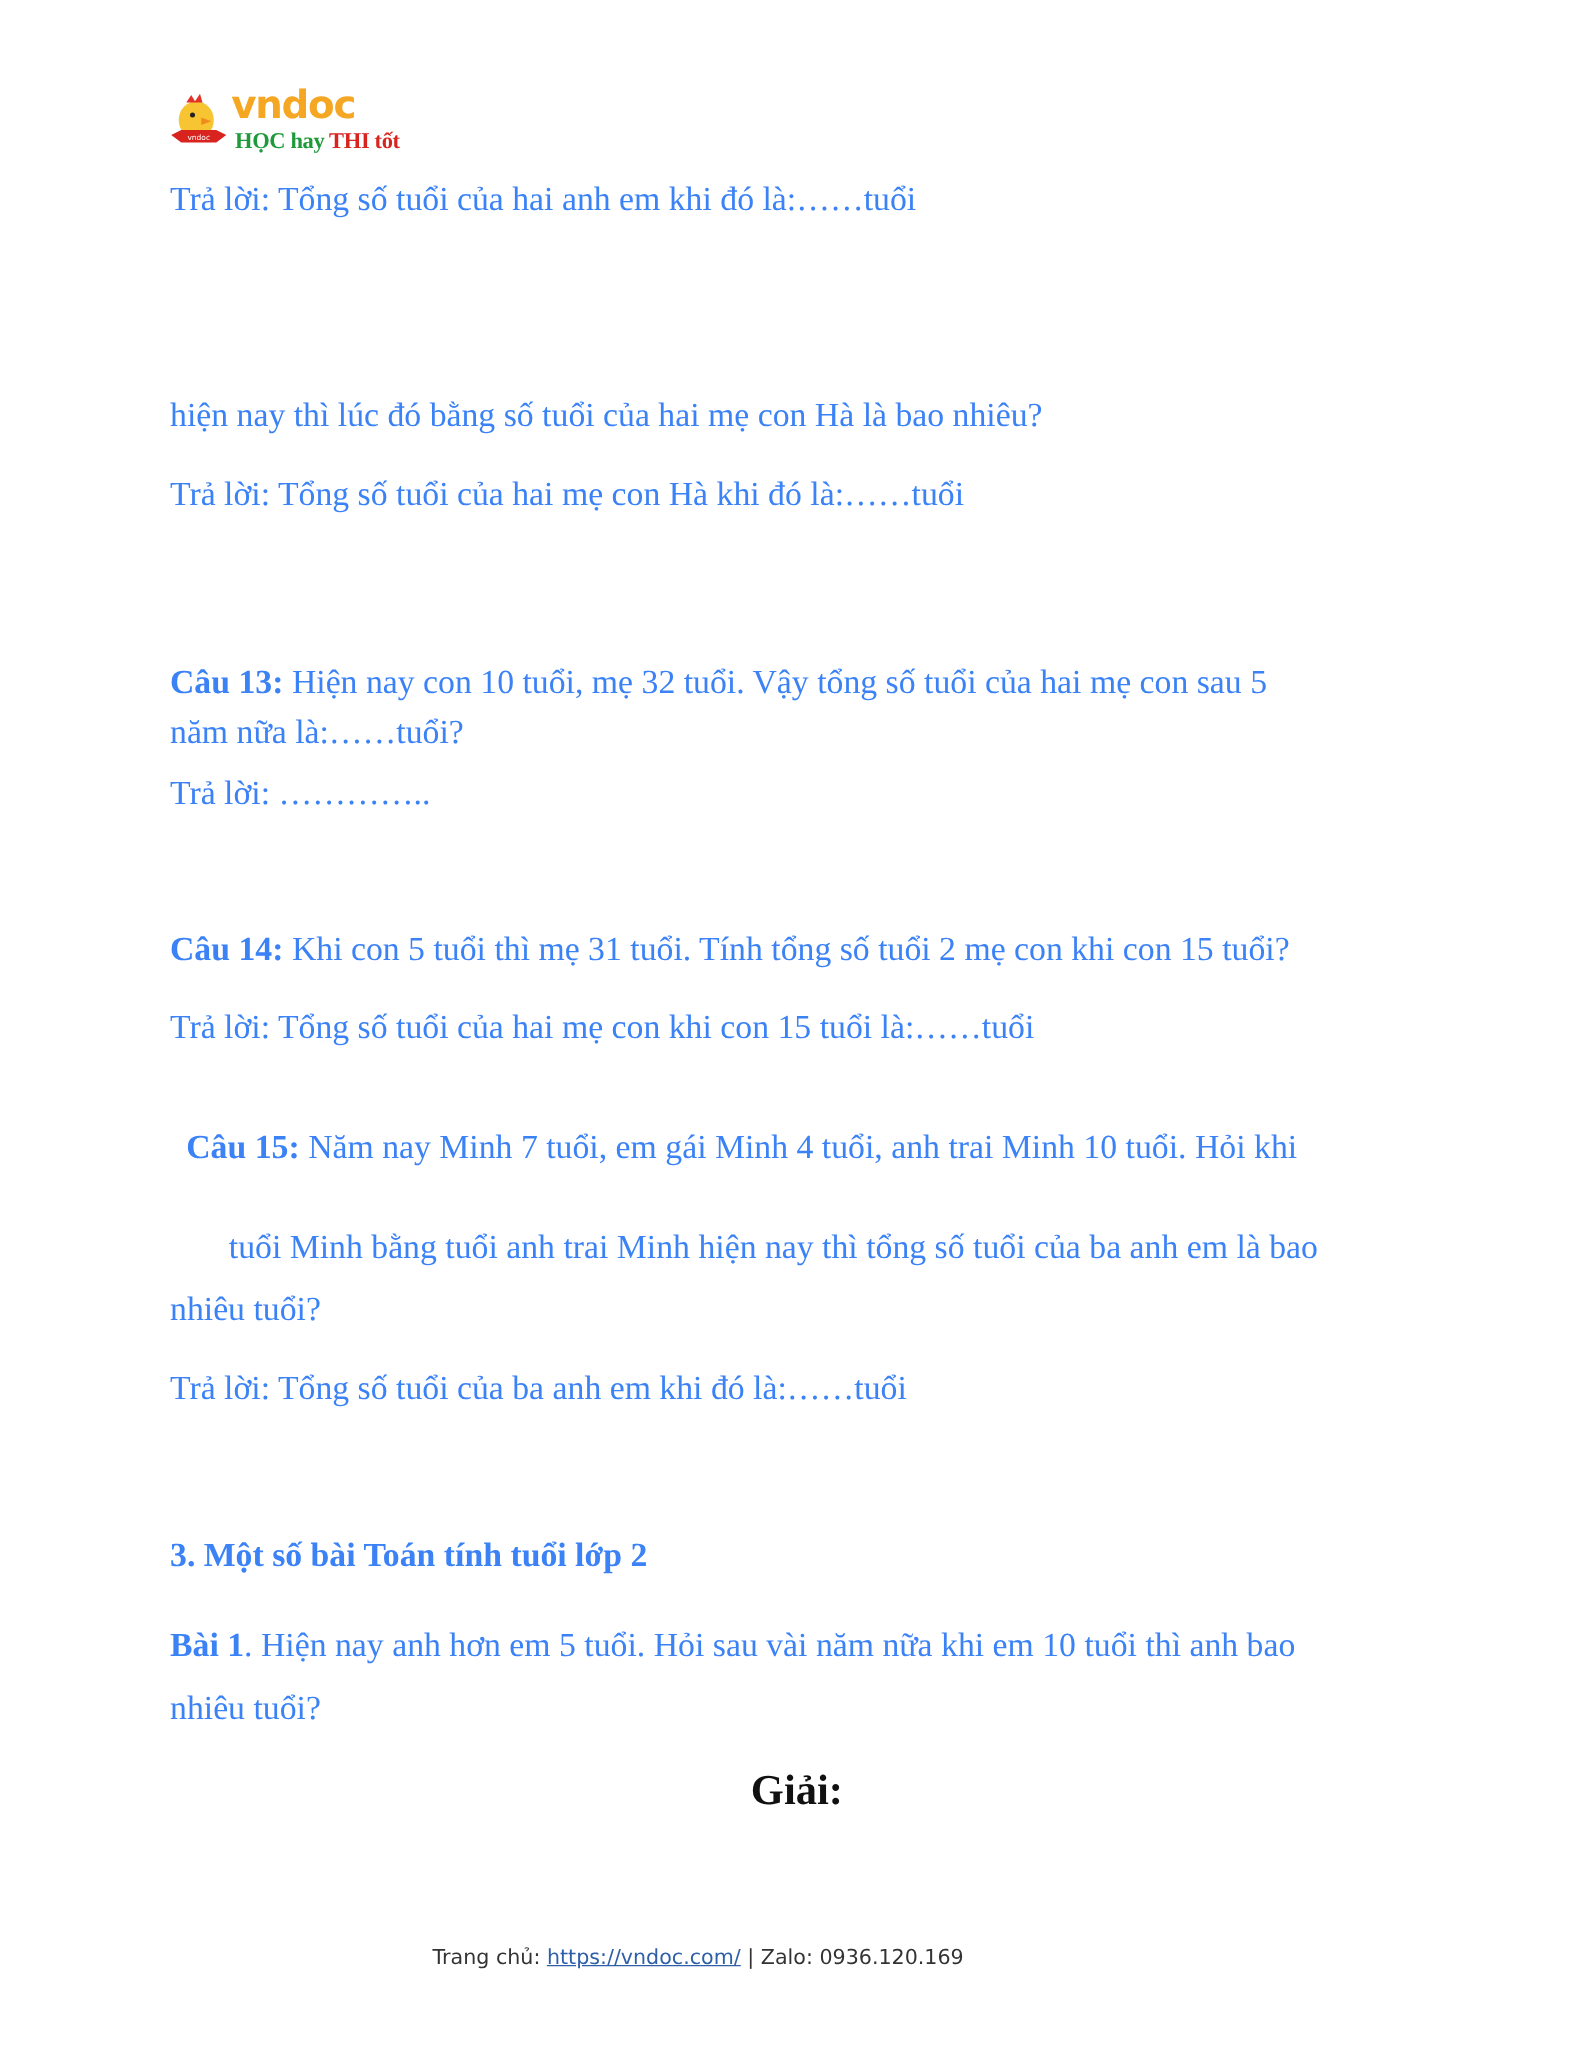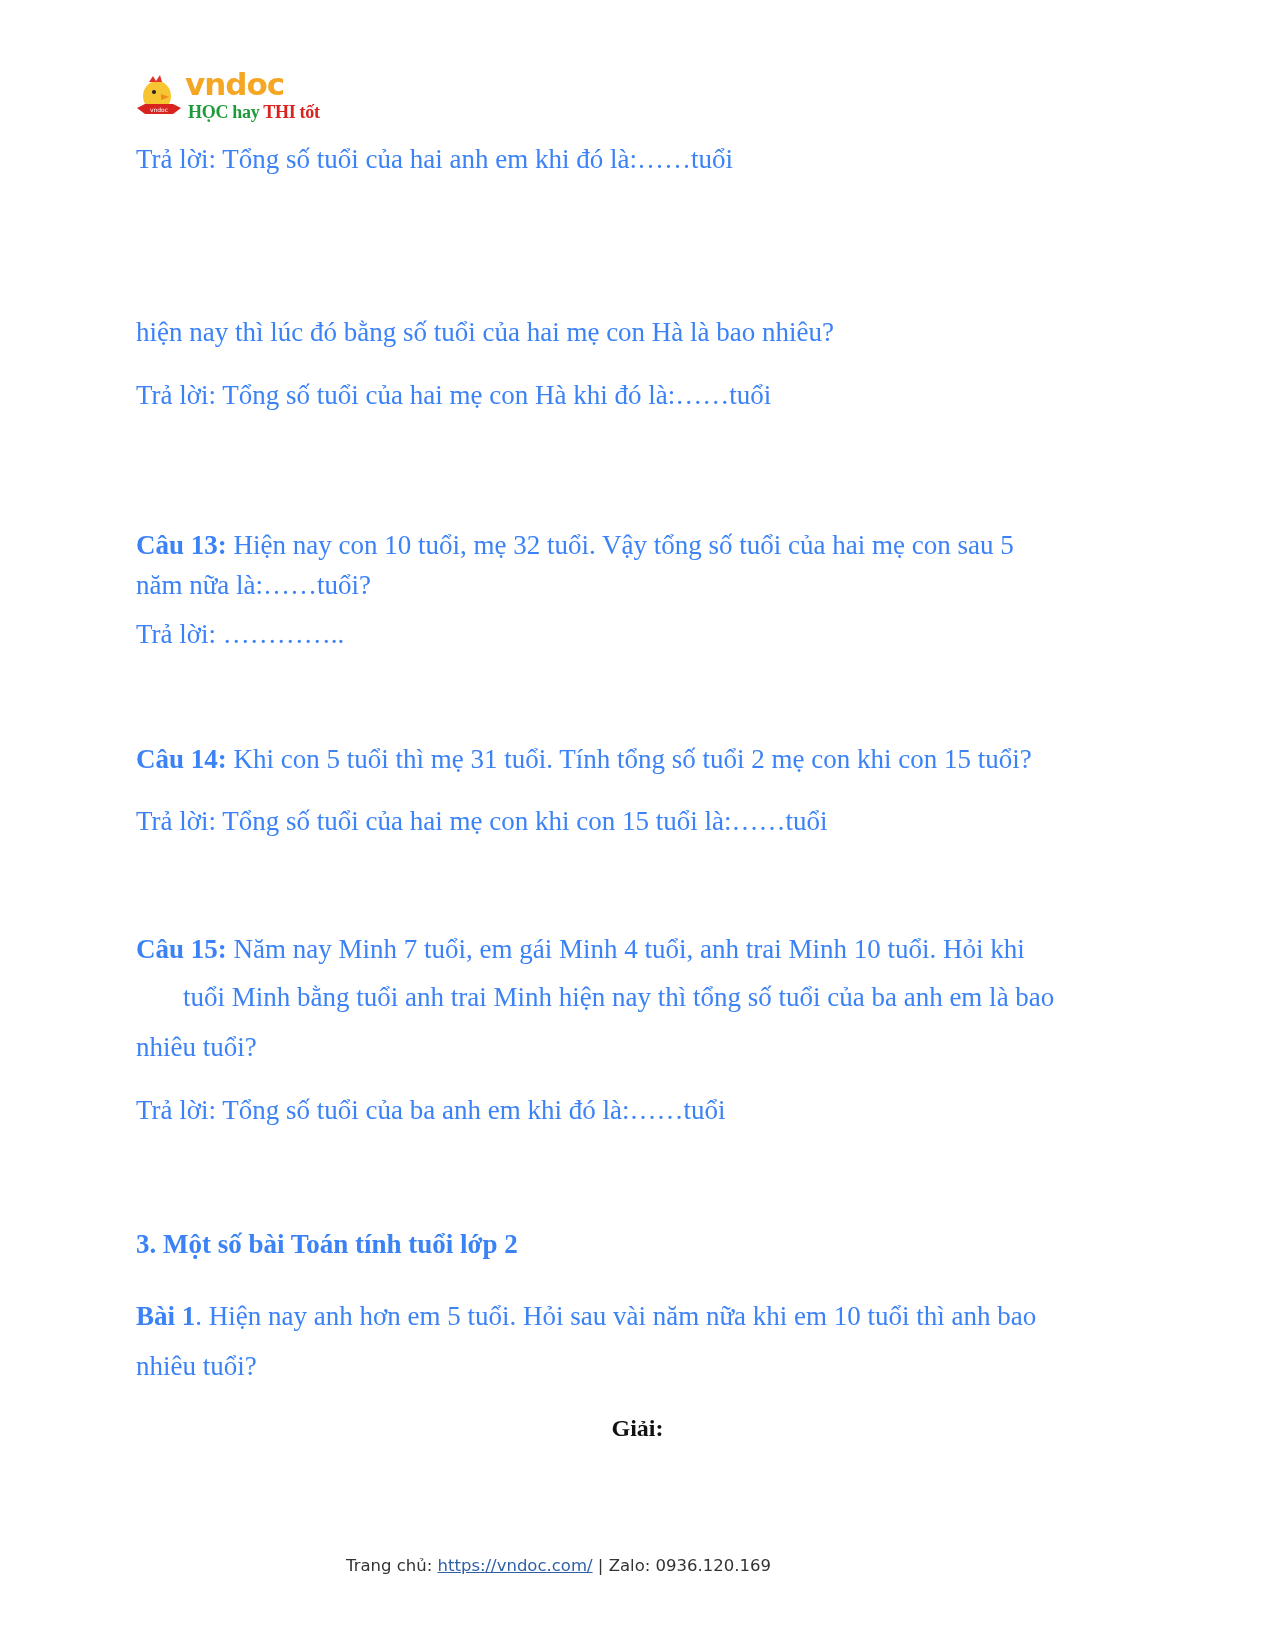--- a/index.html
+++ b/index.html
@@ -6,21 +6,21 @@
   body { width: 1275px; height: 1650px; position: relative; overflow: hidden; }
   .page { position: absolute; left: 0; top: 0; width: 1275px; height: 1650px; background: #fff; }
   .logo { position: absolute; left: 135px; top: 70px; width: 160px; height: 50px; }
   .logo-mascot { position: absolute; left: 0; top: 4px; width: 48px; height: 44px; }
   .logo-word { position: absolute; left: 50px; top: -4px; font-family: "DejaVu Sans", sans-serif; font-weight: bold; font-size: 31px; color: #f5a623; letter-spacing: -1px; }
   .logo-tag { position: absolute; left: 53px; top: 32px; font-family: Liberation Serif, serif; font-weight: bold; font-size: 18px; letter-spacing: -0.3px; white-space: nowrap; }
   .tag-green { color: #1f9a3a; }
   .tag-red { color: #d8231f; }
   .line { position: absolute; left: 136px; font-family: "Liberation Serif", serif; font-size: 27px; color: #3b82f6; white-space: nowrap; line-height: 1; }
   .line b { font-weight: bold; }
-  .center { position: absolute; left: 0; width: 1275px; text-align: center; font-family: "Liberation Serif", serif; font-size: 24px; font-weight: bold; color: #111; line-height: 1; }
+  .center { position: absolute; left: 0; width: 1275px; text-align: center; font-family: "Liberation Serif", serif; font-size: 34px; font-weight: bold; color: #111; line-height: 1; }
   .footer { position: absolute; left: 0; width: 1117px; top: 1556px; text-align: center; font-family: "DejaVu Sans", sans-serif; font-size: 16.5px; color: #333; }
   .footer a { color: #2e5fa8; text-decoration: underline; }
 </style>
 </head>
 <body>
 
 <div class="page">
 
   <div class="logo">
     <svg class="logo-mascot" viewBox="0 0 48 44">
@@ -40,21 +40,21 @@
   <div class="line" style="top:319px;">hiện nay thì lúc đó bằng số tuổi của hai mẹ con Hà là bao nhiêu?</div>
   <div class="line" style="top:382px;">Trả lời: Tổng số tuổi của hai mẹ con Hà khi đó là:……tuổi</div>
 
   <div class="line" style="top:532px;"><b>Câu 13:</b><span> Hiện nay con 10 tuổi, mẹ 32 tuổi. Vậy tổng số tuổi của hai mẹ con sau 5</span></div>
   <div class="line" style="top:572px;">năm nữa là:……tuổi?</div>
   <div class="line" style="top:621px;">Trả lời: …………..</div>
 
   <div class="line" style="top:746px;"><b>Câu 14:</b><span> Khi con 5 tuổi thì mẹ 31 tuổi. Tính tổng số tuổi 2 mẹ con khi con 15 tuổi?</span></div>
   <div class="line" style="top:808px;">Trả lời: Tổng số tuổi của hai mẹ con khi con 15 tuổi là:……tuổi</div>
 
-  <div class="line" style="top:936px;"><b>Câu 15:</b><span> Năm nay Minh 7 tuổi, em gái Minh 4 tuổi, anh trai Minh 10 tuổi. Hỏi khi</span></div>
+  <div class="line" style="top:904px;margin-left:13px;"><b>Câu 15:</b><span> Năm nay Minh 7 tuổi, em gái Minh 4 tuổi, anh trai Minh 10 tuổi. Hỏi khi</span></div>
   <div class="line" style="top:984px;margin-left:47px;">tuổi Minh bằng tuổi anh trai Minh hiện nay thì tổng số tuổi của ba anh em là bao</div>
   <div class="line" style="top:1034px;">nhiêu tuổi?</div>
   <div class="line" style="top:1097px;">Trả lời: Tổng số tuổi của ba anh em khi đó là:……tuổi</div>
 
   <div class="line" style="top:1231px; font-weight:bold;">3. Một số bài Toán tính tuổi lớp 2</div>
 
   <div class="line" style="top:1303px;"><b>Bài 1</b><span>. Hiện nay anh hơn em 5 tuổi. Hỏi sau vài năm nữa khi em 10 tuổi thì anh bao</span></div>
   <div class="line" style="top:1353px;">nhiêu tuổi?</div>
 
   <div class="center" style="top:1416px;">Giải:</div>

